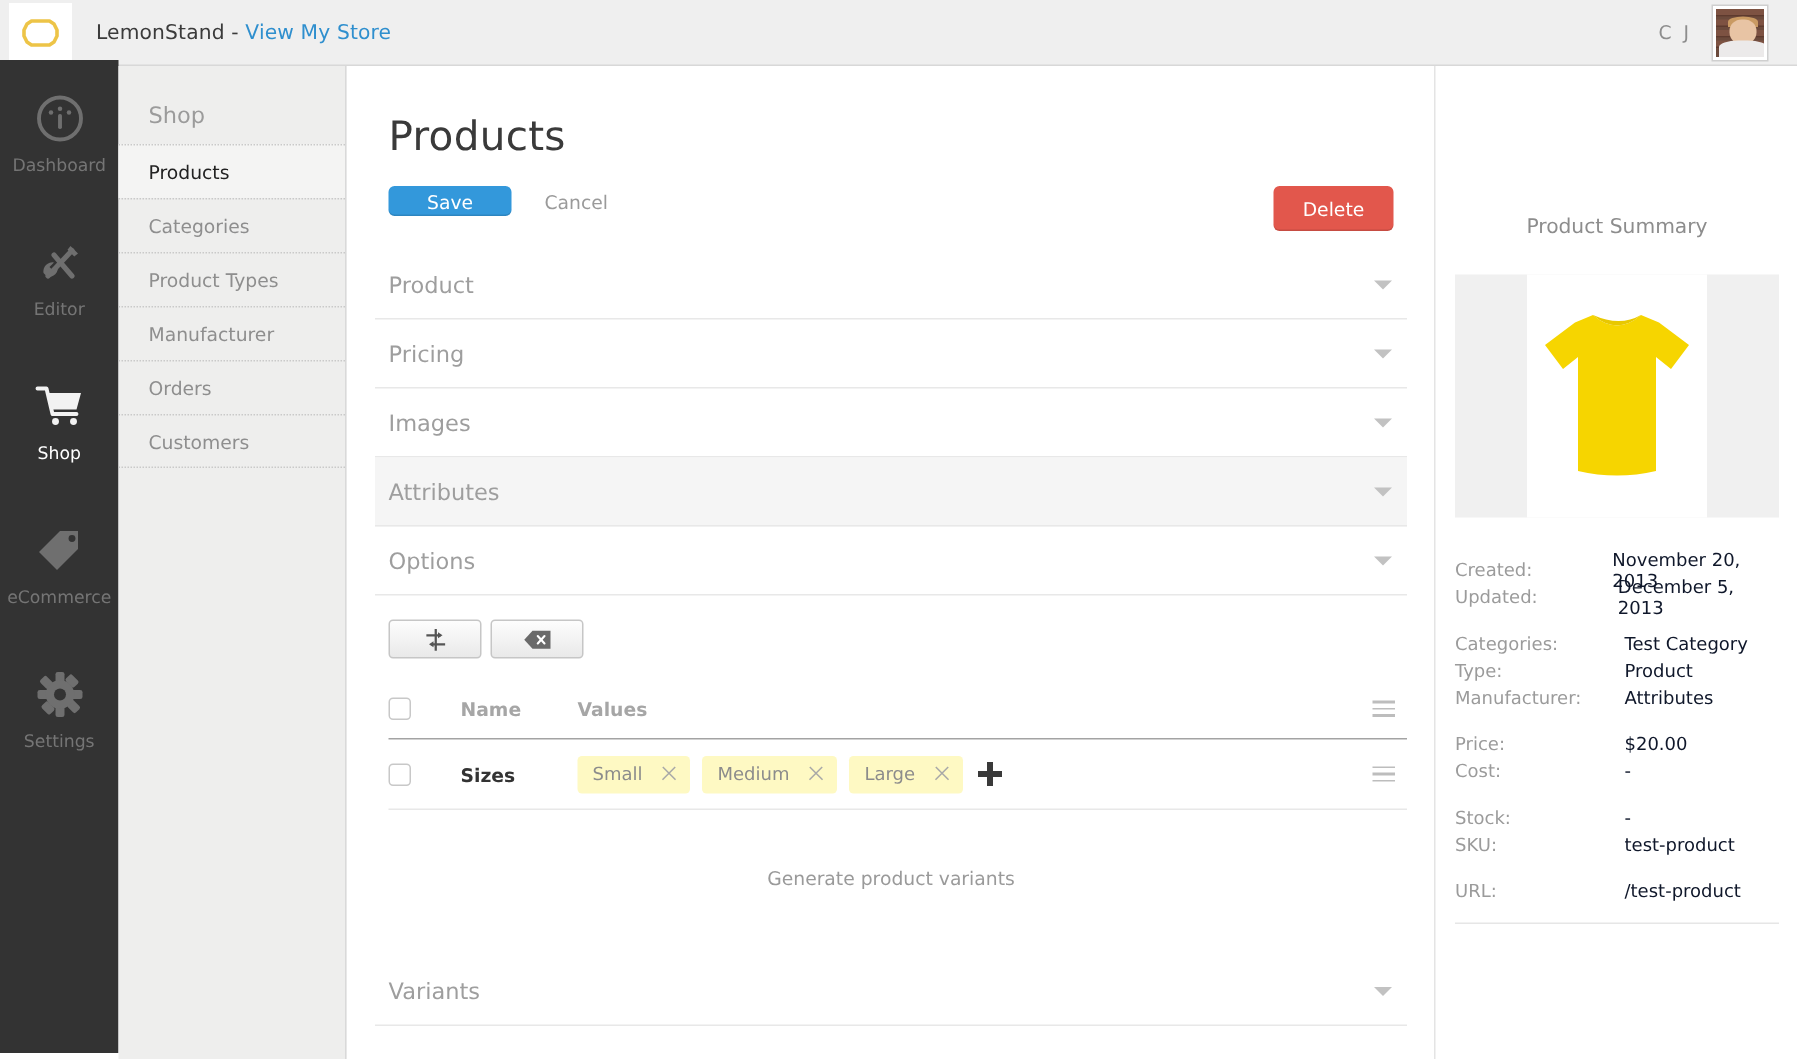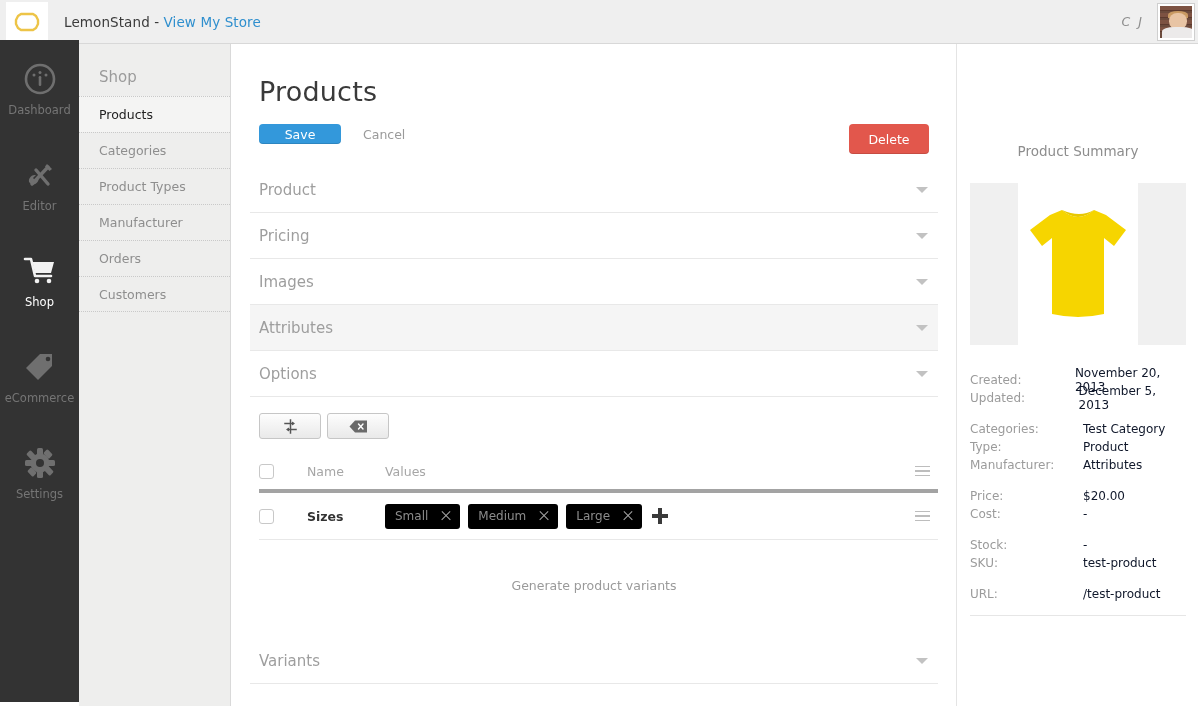--- a/index.html
+++ b/index.html
@@ -25,22 +25,21 @@
   }
   #logo-box svg { display: block; }
   #brand-text {
     margin-left: 16px;
     font-size: 13.5px; color: #3b3b3b; letter-spacing: .1px;
     white-space: nowrap;
   }
   #brand-link { color: #2f8fce; text-decoration: none; }
   #topbar-right {
     margin-left: auto; display: flex; align-items: center; gap: 14px;
-    padding-right: 4px;
-    font-style: italic;
+    padding-right: 20px;
   }
   #user-initials { font-size: 12.5px; color: #8d8d8d; letter-spacing: 2px; }
   #avatar {
     width: 36px; height: 36px; background: #6b4a3c;
     border: 2px solid #ffffff; box-shadow: 0 0 0 1px #cfcfcf;
     position: relative; overflow: hidden; flex: 0 0 auto;
   }
   .brickrow { position: absolute; left: 0; width: 100%; height: 5px; background: #7d5242; }
   .brickrow:after { content:""; position:absolute; left:0; top:4px; width:100%; height:1px; background:#5d3a2e; }
   #avatar .face {
@@ -144,34 +143,34 @@
     width: 62px; height: 26px; border: 1px solid #c6c6c6; border-radius: 3px;
     background: linear-gradient(#fdfdfd, #e9e9e9);
     display: flex; align-items: center; justify-content: center;
     cursor: pointer;
   }
   .tb-btn svg { display: block; }
 
   
   #attr-table { margin-top: 14px; padding-left: 9px; }
   #attr-head, .attr-row { display: flex; align-items: center; height: 46px; }
-  #attr-head { border-bottom: 4px solid #a3a3a3; height: 40px; }
+  #attr-head { border-bottom: 1px solid #a3a3a3; height: 40px; font-weight: bold; }
   .cb {
     width: 15px; height: 15px; border: 1px solid #c8c8c8; border-radius: 3px;
     background: #fff; flex: 0 0 auto; cursor: pointer;
   }
   .col-cb { width: 48px; display: flex; align-items: center; }
   .col-name { width: 78px; font-size: 12.5px; }
   .col-vals { flex: 1 1 auto; display: flex; align-items: center; }
   .th { color: #a6a6a6; font-size: 12.5px; }
   .td-name { color: #333333; font-weight: bold; font-size: 12.5px; }
   .hamb { margin-left: auto; margin-right: 8px; display: flex; flex-direction: column; gap: 3px; cursor: pointer; }
   .hamb span { display: block; width: 15px; height: 1.5px; background: #bdbdbd; }
   .tag {
-    height: 25px; background: #000000; border-radius: 3px;
+    height: 25px; background: #fef9c3; border-radius: 3px;
     display: flex; align-items: center; padding: 0 8px 0 10px;
     margin-right: 8px; font-size: 12px; color: #8c8c8c;
   }
   .tag .x {
     margin-left: 12px; width: 12px; height: 12px; position: relative; cursor: pointer;
   }
   .tag .x:before, .tag .x:after {
     content:""; position:absolute; left: 0; top: 5px; width: 12px; height: 1.3px; background: #a8a8a8;
   }
   .tag .x:before { transform: rotate(45deg); }

